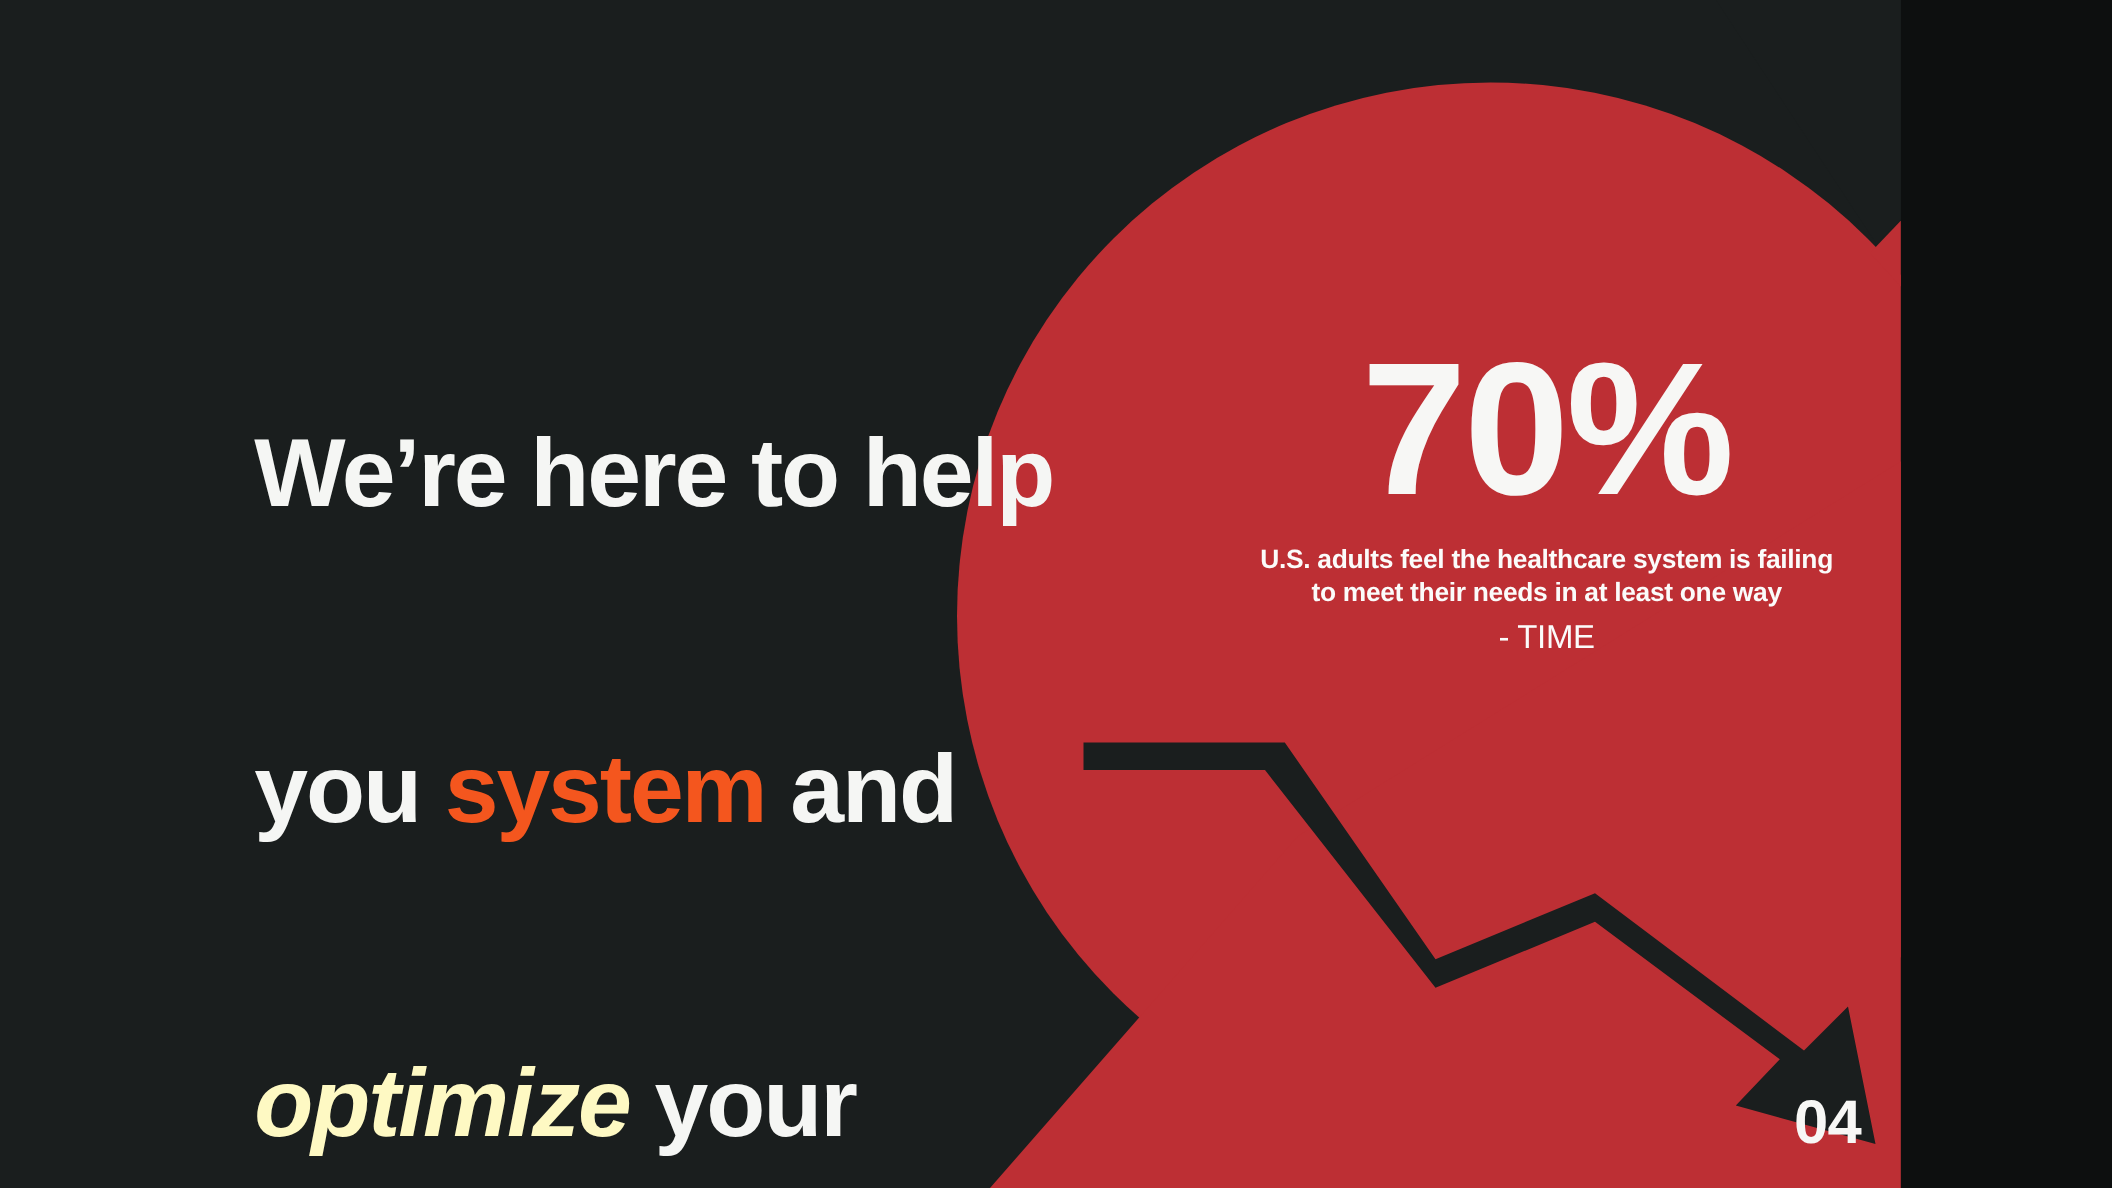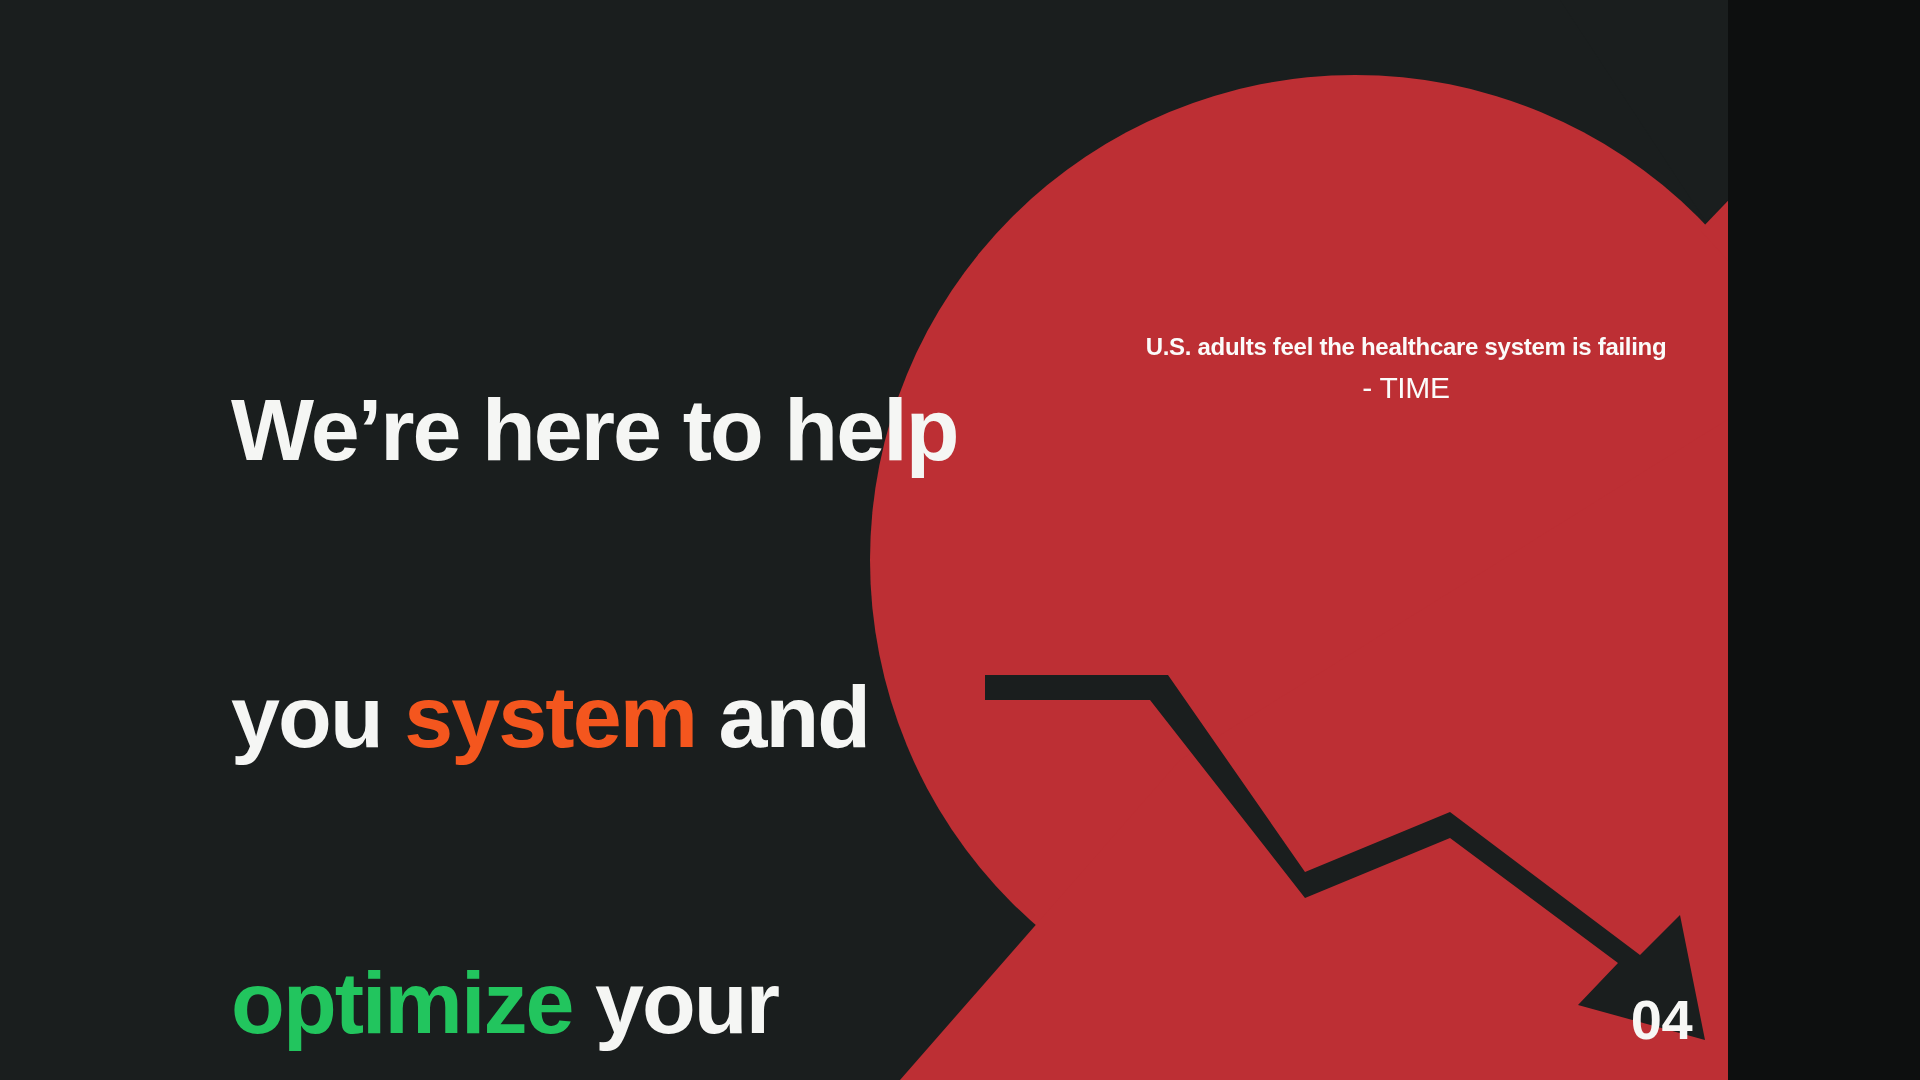--- a/index.html
+++ b/index.html
@@ -114,27 +114,29 @@
   </svg>
 
   <h1 class="headline" style="color: rgb(245, 246, 244);">
     <span class="hl-line">
       <span>We’re here to help</span>
     </span>
     <span class="hl-line">
       <span>you </span><span class="accent" style="color: rgb(244, 86, 30);">system</span><span> and</span>
     </span>
     <span class="hl-line">
-      <span class="accent" style="color: #22c55e;">optimize</span><span> your</span>
+      <span class="accent" style="color: #fef9c3; font-style: italic;">optimize</span><span> your</span>
     </span>
 
   </h1>
 
   <div class="stat-block">
+    <span class="stat-value" style="color: rgb(247, 247, 245);">70%</span>
     <span class="stat-caption" style="color: rgb(251, 251, 250);">
       <span class="cap-line">U.S. adults feel the healthcare system is failing</span>
+      <span class="cap-line">to meet their needs in at least one way</span>
     </span>
     <span class="stat-source" style="color: rgb(251, 251, 250);">- TIME</span>
   </div>
 
   <div class="page-number">04</div>
 
 </div>
 
 </body></html>

